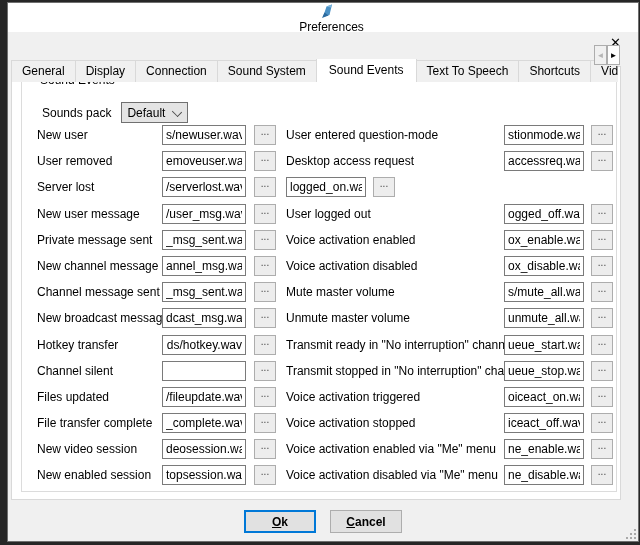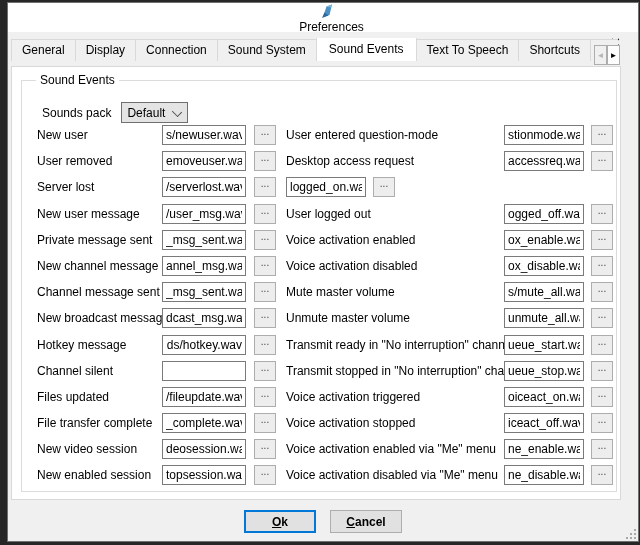--- a/index.html
+++ b/index.html
@@ -12,21 +12,21 @@
     position:absolute;left:7px;top:2px;width:632px;height:540px;
     background:#f0f0f0;border:1px solid #6f6f6f;box-sizing:border-box;
   }
   
   .titlebar{height:29px;background:#fff;display:flex;align-items:center;padding-left:9px;flex-direction:column;}
   .title-icon{width:17px;height:17px;display:inline-flex;}
   .title-text{margin-left:8px;font-size:12px;}
   .close-btn{margin-left:auto;width:45px;height:29px;display:flex;align-items:center;justify-content:center;
     font-size:13px;color:#000;background:transparent;border:none;cursor:default;}
   
-  .tabstrip{position:absolute;left:3px;top:35px;width:607px;height:23px;display:flex;align-items:flex-end;
+  .tabstrip{position:absolute;left:3px;top:56px;width:607px;height:23px;display:flex;align-items:flex-end;
     overflow:hidden;z-index:2;}
   .tab{flex:0 0 auto;padding:3px 10px 4px;background:#f0f0f0;border:1px solid #d9d9d9;border-bottom:none;
     margin-right:-1px;white-space:nowrap;}
   .tab.active{background:#fff;padding:5px 12px 6px;margin-bottom:-1px;position:relative;z-index:4;}
   .tab-scroll{position:absolute;top:42px;height:20px;width:13px;z-index:6;
     background:#f0f0f0;border:1px solid #adadad;box-sizing:border-box;
     display:flex;align-items:center;justify-content:center;font-size:8px;padding:0;}
   .tab-scroll.left{left:586px;color:#b5b5b5;}
   .tab-scroll.right{left:599px;color:#000;background:#fdfdfd;}
   
@@ -147,21 +147,21 @@
             <span class="ev-label">Channel message sent</span>
             <input class="ev-input" value="_msg_sent.wav" style="">
             <button class="browse-btn">...</button>
           </div>
           <div class="event-row">
             <span class="ev-label">New broadcast message</span>
             <input class="ev-input" value="dcast_msg.wav" style="">
             <button class="browse-btn">...</button>
           </div>
           <div class="event-row">
-            <span class="ev-label">Hotkey message</span>
+            <span class="ev-label">Hotkey transfer</span>
             <input class="ev-input" value="ds/hotkey.wav" style="">
             <button class="browse-btn">...</button>
           </div>
           <div class="event-row">
             <span class="ev-label">Channel silent</span>
             <input class="ev-input" style="">
             <button class="browse-btn">...</button>
           </div>
           <div class="event-row">
             <span class="ev-label">Files updated</span>

